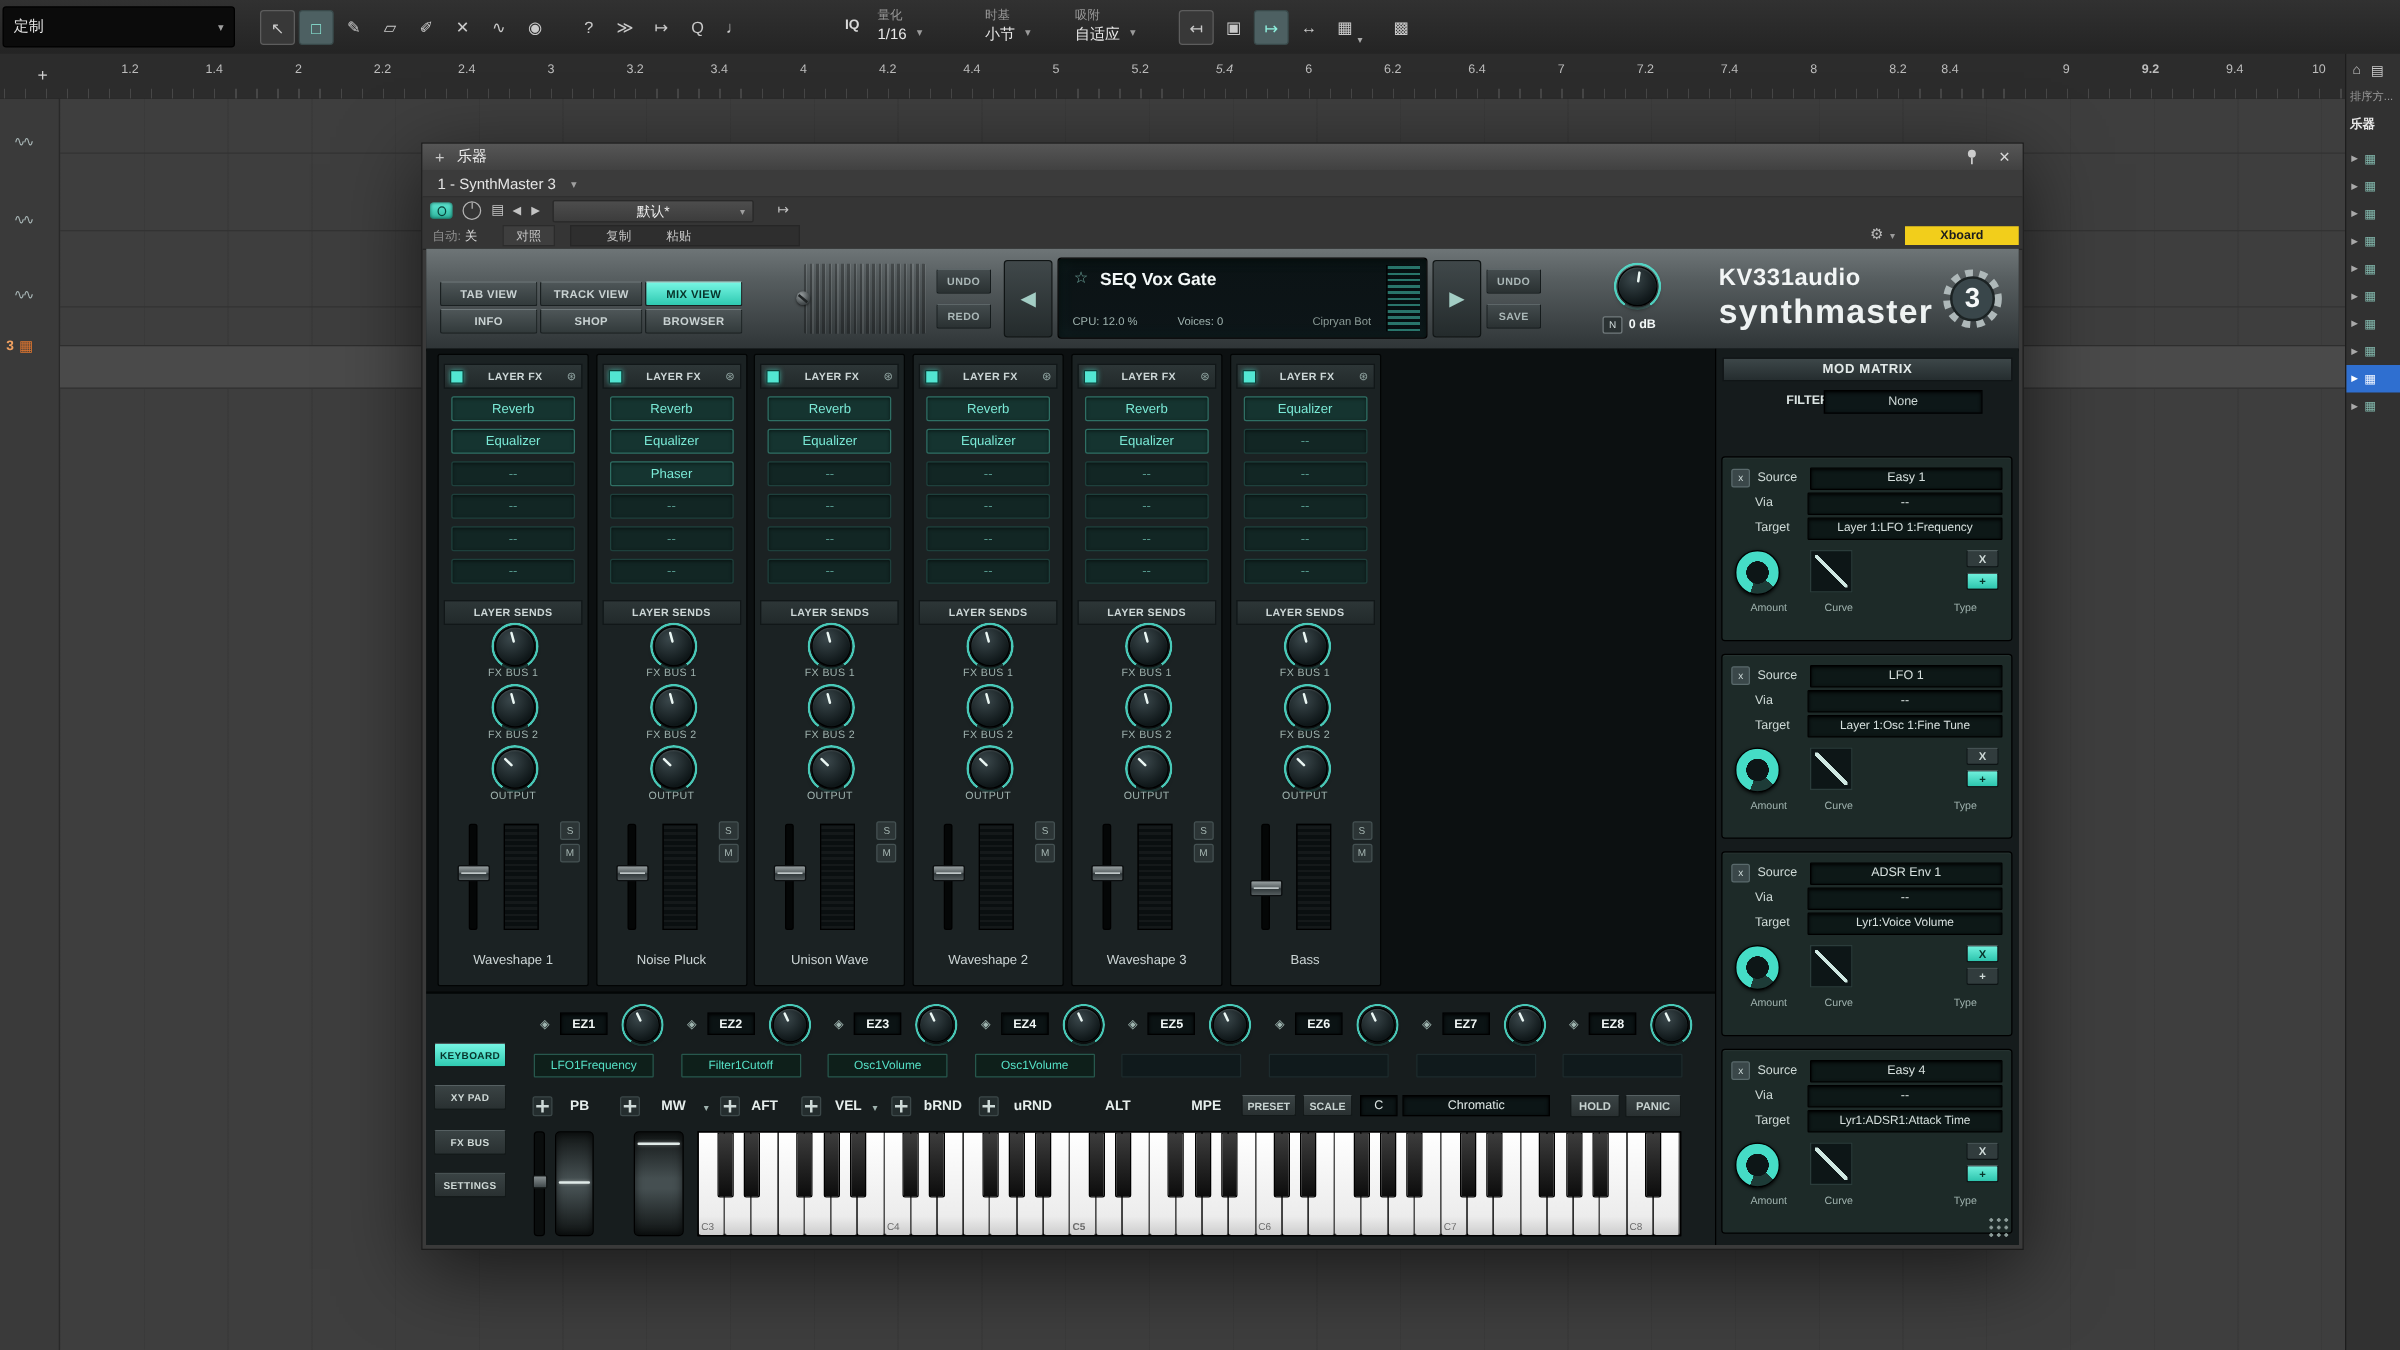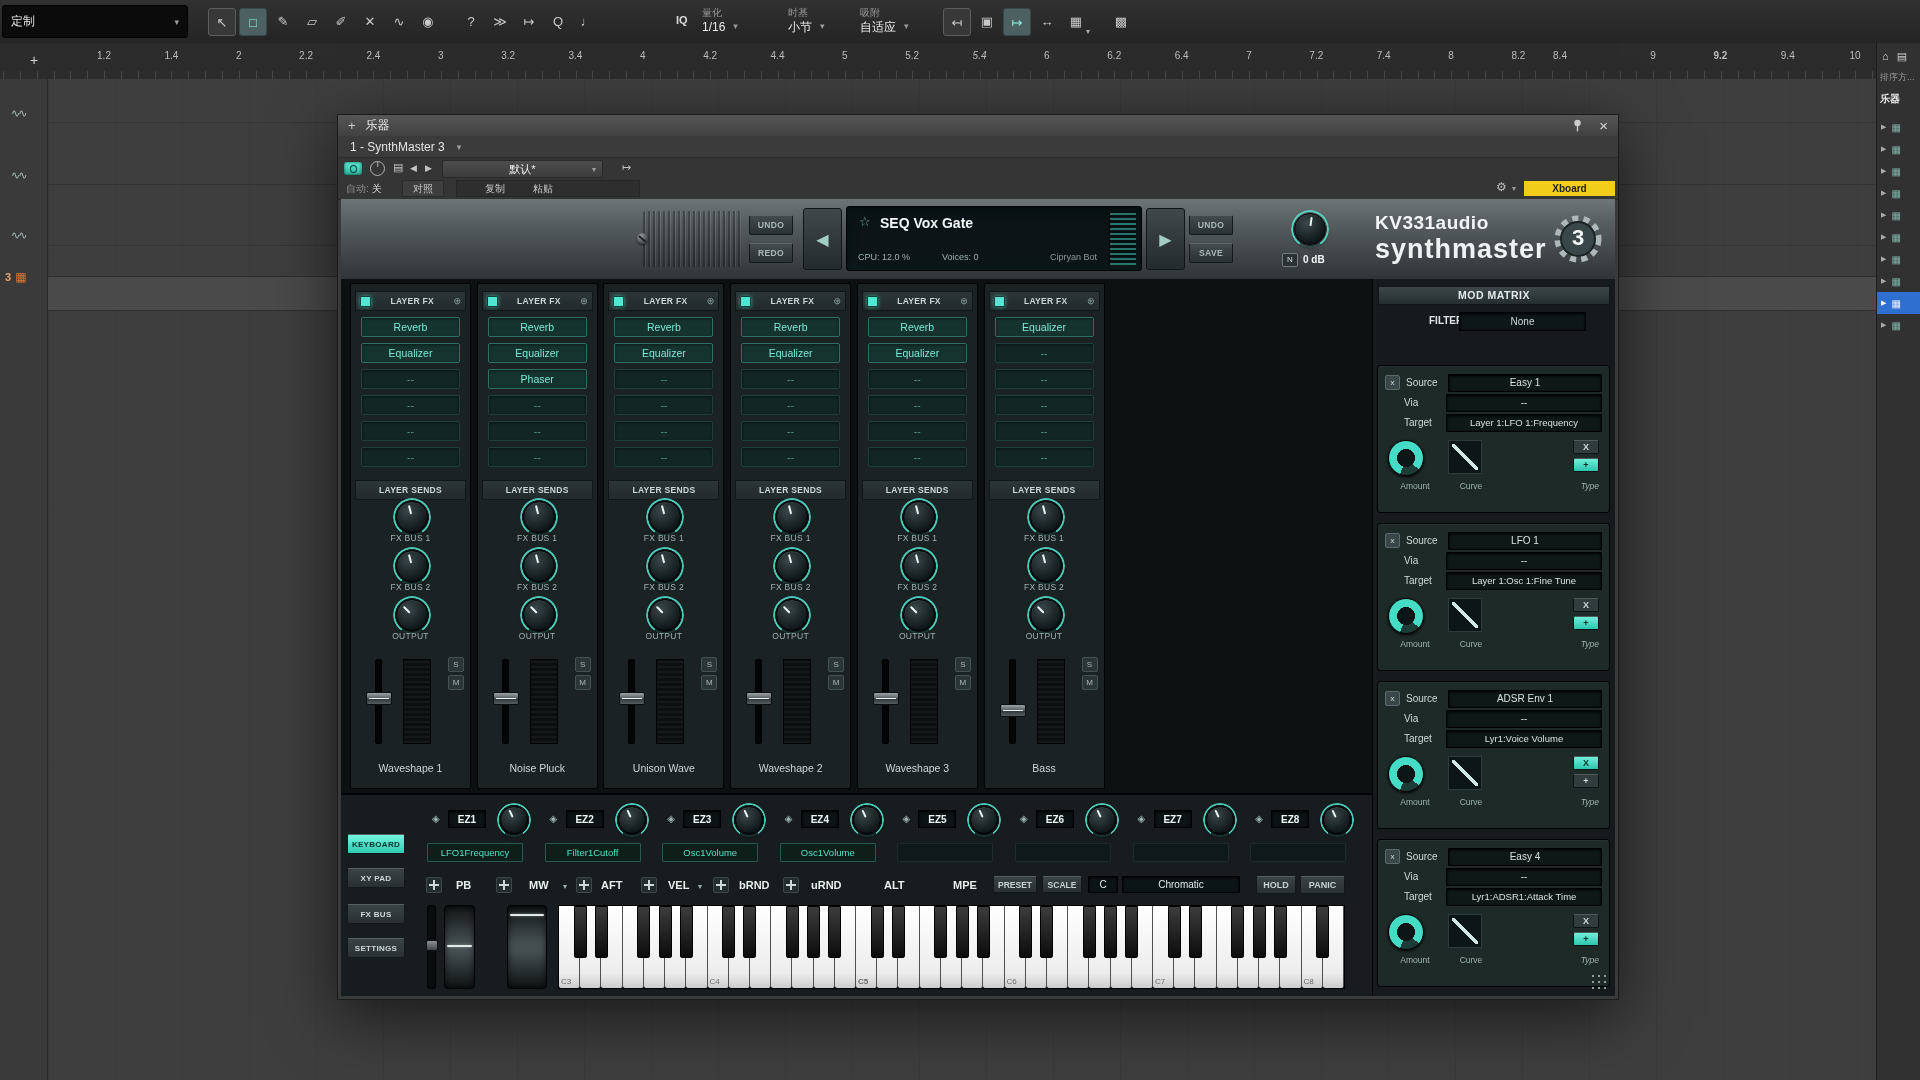--- a/index.html
+++ b/index.html
@@ -158,21 +158,21 @@
   .amt{width:34px;height:34px;border-radius:50%;border:1px solid #000;box-shadow:0 1px 3px #000;
        background:radial-gradient(circle,#0d1617 0 37%,transparent 38% 100%),conic-gradient(from 200deg,#45dcc6 0 292deg,#1d3b37 292deg 360deg);}
   .curve{width:32px;height:32px;margin-left:24px;background:#0d1617;border:1px solid #2b3c3b;position:relative;}
   .curve::after{content:"";position:absolute;inset:3px;background:linear-gradient(to top right,transparent 46%,#cfe8e2 46% 54%,transparent 54%);}
   .mm-type{margin-left:auto;display:flex;flex-direction:column;gap:4px;}
   .ty-btn{width:26px;height:14px;box-sizing:border-box;background:#313c3d;border:1px solid #0d1314;border-top-color:#4e5b5c;color:#ced9d7;font-size:9px;font-weight:bold;display:flex;align-items:center;justify-content:center;border-radius:2px;}
   .ty-btn.on{background:linear-gradient(#6ff0dc,#2cc4ad);color:#07342b;}
   .mm-lrow{display:flex;margin:5px 10px 0;font-size:8.5px;color:#9fb2ae;}
   .mm-sub:nth-child(1){width:54px;text-align:center;}
   .mm-sub:nth-child(2){width:54px;margin-left:2px;text-align:center;}
-  .mm-sub:nth-child(3){margin-left:auto;width:36px;text-align:right;font-style:italic;}
+  .mm-sub:nth-child(3){margin-left:auto;width:36px;text-align:left;}
 
   
   .sy-bottom{position:absolute;left:0;top:594px;width:1031px;height:203px;background:#171d1e;border-top:2px solid #030606;box-sizing:border-box;}
   .side-btn{position:absolute;left:6px;width:58px;height:20px;box-sizing:border-box;background:linear-gradient(#3a4344,#293031);border:1px solid #131919;border-top-color:#566062;border-radius:2px;color:#ced8d6;font-size:8px;font-weight:bold;letter-spacing:.3px;display:flex;align-items:center;justify-content:center;}
   .side-btn.active{background:linear-gradient(#76f6e3,#2fc9b1);color:#07342b;}
   .ez-group{position:absolute;top:10px;width:110px;height:30px;}
   .ez-ico{position:absolute;left:0;top:8px;font-size:10px;color:#9fb5b0;}
   .ez-label{position:absolute;left:16px;top:5px;width:38px;height:18px;box-sizing:border-box;background:#0b1314;border:1px solid #000;box-shadow:inset 0 1px 3px #000;color:#f0f6f5;font-size:10px;font-weight:bold;display:flex;align-items:center;justify-content:center;}
   .knob.ezk{left:68px;top:1px;width:26px;height:26px;}
   .knob.ezk::after{transform-origin:1px 11px;height:8px;top:2px;}
@@ -392,20 +392,28 @@
       </div>
       <span class="pb-gear">⚙</span>
       <span class="pb-gcaret">▾</span>
       <div class="pb-xboard">Xboard</div>
     </div>
 
     <div class="synth">
       <div class="sy-header">
         <div class="vent"></div>
         <div class="screw" style="left:296px;top:34px;"></div>
+        <div class="sy-tabs" id="sy-tabs">
+            <div class="tab-btn" style="width: 78px;">TAB VIEW</div>
+            <div class="tab-btn" style="width: 82px;">TRACK VIEW</div>
+            <div class="tab-btn active" style="width: 78px;">MIX VIEW</div>
+            <div class="tab-btn" style="width: 78px;">INFO</div>
+            <div class="tab-btn" style="width: 82px;">SHOP</div>
+            <div class="tab-btn" style="width: 78px;">BROWSER</div>
+          </div>
         <div class="sy-btn" style="left:408px;top:16px;">UNDO</div>
         <div class="sy-btn" style="left:408px;top:44px;">REDO</div>
         <div class="sy-arrow" style="left:462px;">◀</div>
         <div class="sy-display">
           <span class="sy-star">☆</span>
           <span class="sy-pname">SEQ Vox Gate</span>
           <span class="sy-cpu">CPU: 12.0 %</span>
           <span class="sy-voices">Voices: 0</span>
           <span class="sy-author">Cipryan Bot</span>
           <div class="sy-meter"></div>

